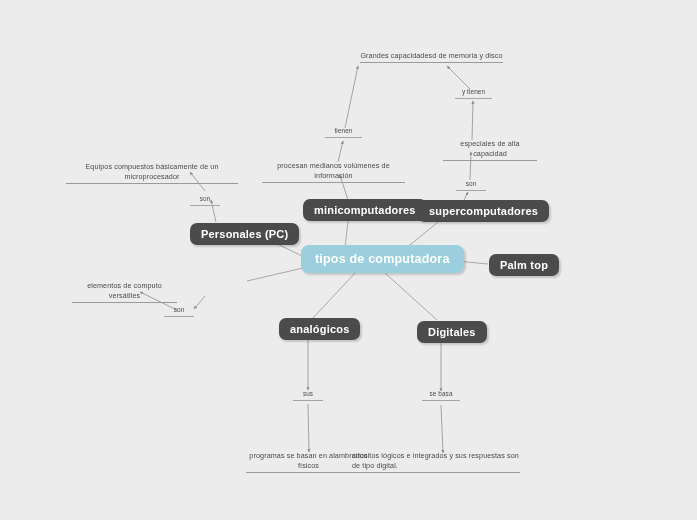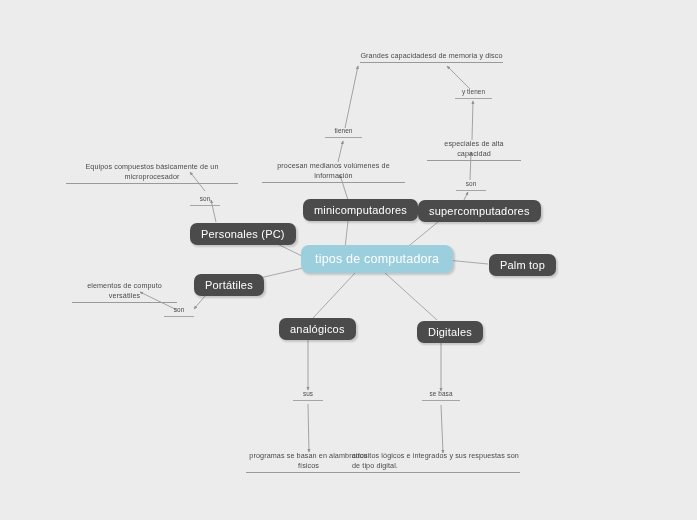--- a/index.html
+++ b/index.html
@@ -28,21 +28,21 @@
     left: 0; top: 0;
     width: 697px;
     height: 520px;
     pointer-events: none;
   }
   .node {
     position: absolute;
     box-sizing: border-box;
     border-radius: 7px;
     color: #ffffff;
-    font-weight: normal;
+    font-weight: bold;
     display: flex;
     align-items: center;
     justify-content: center;
     white-space: nowrap;
     letter-spacing: .2px;
     box-shadow: 1.5px 2px 2px rgba(0,0,0,0.16);
   }
   .node.dark {
     background: #4b4b4b;
     font-size: 11px;
@@ -156,23 +156,20 @@
   </div>
 
   <div class="node dark" style="left:190px; top:223px;">
     <span>Personales (PC)</span>
   </div>
 
   <div class="node dark" style="left:489px; top:254px;">
     <span>Palm top</span>
   </div>
 
-  <div class="node dark" style="left:194px; top:274px;">
-    <span>Portátiles</span>
-  </div>
 
   <div class="node dark" style="left:279px; top:318px;border-radius:7px;">
     <span>analógicos</span>
   </div>
 
   <div class="node dark" style="left:417px; top:321px;">
     <span>Digitales</span>
   </div>
 
   <div class="conn" style="left:325px; top:127px; width:37px;">tienen</div>
@@ -186,21 +183,21 @@
   <div class="conn" style="left:164px; top:306px; width:30px;">son</div>
 
   <div class="conn" style="left:293px; top:390px; width:30px;">sus</div>
 
   <div class="conn" style="left:422px; top:390px; width:38px;">se basa</div>
 
   <div class="leaf center-txt" style="left:262px; top:161px; width:143px;">procesan medianos volúmenes de información</div>
 
   <div class="leaf center-txt" style="left:360px; top:51px; width:143px;">Grandes capacidadesd de memoria y disco</div>
 
-  <div class="leaf center-txt" style="left:427px; top:139px; width:94px;">especiales de alta capacidad</div>
+  <div class="leaf center-txt" style="left:443px; top:139px; width:94px;">especiales de alta capacidad</div>
 
   <div class="leaf center-txt" style="left:66px; top:162px; width:172px;">Equipos compuestos básicamente de un microprocesador</div>
 
 
   <div class="leaf center-txt" style="left:246px; top:451px; width:125px;">programas se basan en alambrados físicos</div>
 
   <div class="leaf center-txt" style="left:72px; top:281px; width:105px;">elementos de computo versátiles</div>
 
   <div class="leaf" style="left:352px; top:451px; width:168px;">circuitos lógicos e integrados y sus respuestas son de tipo digital.</div>
 

